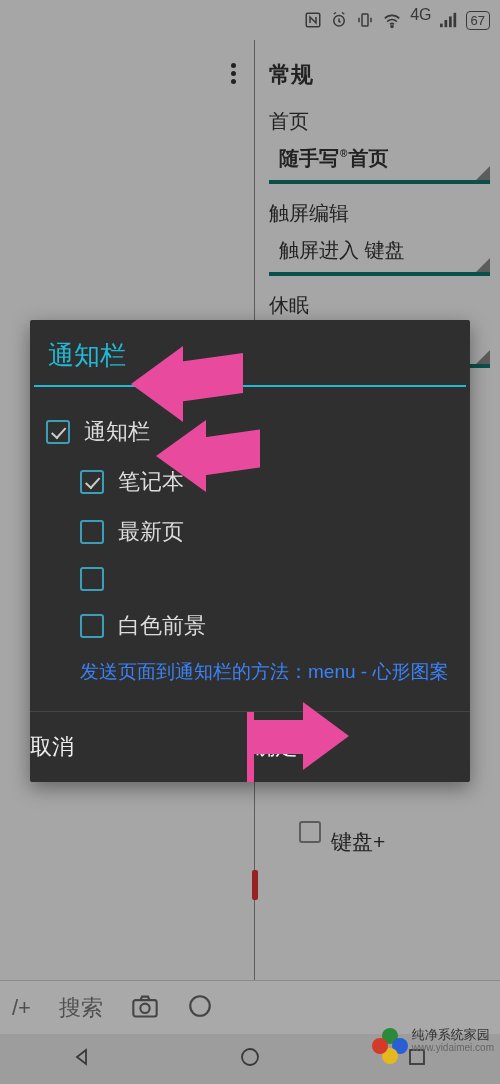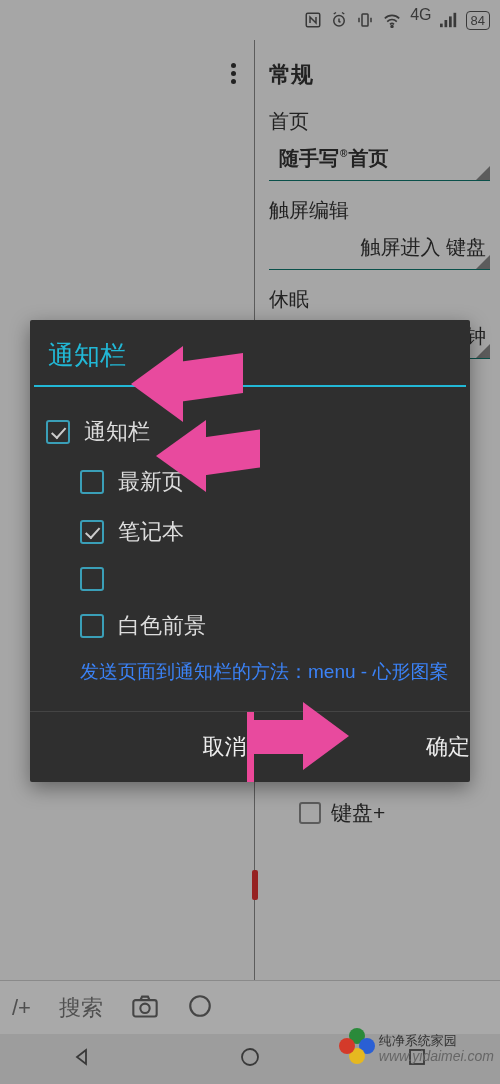--- a/index.html
+++ b/index.html
@@ -12,24 +12,24 @@
   .battery { display: flex; align-items: center; border: 1.5px solid #555; border-radius: 4px; padding: 1px 4px; font-size: 13px; font-weight: 500; }
 
   
   .bg-panel { position: absolute; top: 40px; left: 0; right: 0; bottom: 80px; display: flex; }
   .bg-left { width: 255px; border-right: 1.5px solid #888; display: flex; flex-direction: column; justify-content: space-between; }
   .bg-kebab { align-self: flex-end; padding: 20px 18px; }
   .bg-kebab .dot { width: 5px; height: 5px; background: #333; border-radius: 50%; margin: 3px 0; }
   .bg-right { flex: 1; padding: 20px 10px 10px 14px; color: #333; font-size: 22px; }
   .bg-section-title { font-weight: 700; margin-bottom: 18px; }
   .bg-label { font-size: 20px; margin-bottom: 4px; }
-  .bg-select { position: relative; border-bottom: 1px solid #0f766e; padding: 6px 4px 8px 10px; margin-bottom: 16px; font-size: 20px; font-weight: 600; }
+  .bg-select { position: relative; border-bottom: 4px solid #0f766e; padding: 6px 4px 8px 10px; margin-bottom: 16px; font-size: 20px; font-weight: 600; }
   .bg-select .corner { position: absolute; right: 0; bottom: 0; width: 0; height: 0; border-left: 14px solid transparent; border-bottom: 14px solid #888; }
   .bg-select .sup { font-size: 10px; vertical-align: super; margin: 0 1px; }
-  .bg-select.normal { font-weight: 400; text-align: right; }
+  .bg-select.normal { font-weight: 400; }
   .bg-right-lower { margin-top: 440px; }
   .bg-check-inline { display: flex; align-items: center; gap: 10px; padding: 0 0 0 30px; }
   .bg-check-inline .cb { width: 22px; height: 22px; border: 2px solid #888; border-radius: 3px; }
 
   
   .red-marker { position: absolute; left: 252px; top: 870px; width: 6px; height: 30px; background: #d33; border-radius: 2px; }
 
   
   .toolbar { position: absolute; bottom: 50px; left: 0; right: 0; height: 54px; display: flex; align-items: center; gap: 28px; padding: 0 12px; border-top: 1px solid #ccc; background: #fafafa; }
   .toolbar .tb-text { font-size: 22px; color: #777; }
@@ -45,46 +45,46 @@
   .modal { position: absolute; left: 30px; right: 30px; top: 320px; background: #2f2f2f; color: #ddd; font-size: 22px; border-radius: 2px; box-shadow: 0 6px 20px rgba(0,0,0,0.4); }
   .modal-title { color: #22b8d6; font-size: 26px; padding: 18px 18px 12px 18px; }
   .modal-divider { height: 2px; background: #22b8d6; margin: 0 4px; }
   .modal-body { padding: 20px 16px 10px 16px; }
   .check-row { display: flex; align-items: center; gap: 14px; padding: 10px 0; }
   .check-row.indent { padding-left: 34px; }
   .checkbox { width: 24px; height: 24px; border: 2px solid #3a9fb8; border-radius: 3px; display: flex; align-items: center; justify-content: center; flex-shrink: 0; }
   .checkbox.checked::after { content: ""; width: 6px; height: 12px; border: solid #ccc; border-width: 0 2.5px 2.5px 0; transform: rotate(42deg) translateY(-1px); }
   .hint { font-size: 19px; color: #3b82f6; padding: 8px 0 16px 34px; }
   .modal-footer { display: flex; border-top: 1px solid #444; }
-  .modal-btn { flex: 1; text-align: right; padding: 20px 0; font-size: 22px; color: #eee; }
+  .modal-btn { flex: 1; text-align: left; padding: 20px 0; font-size: 22px; color: #eee; }
   .modal-btn + .modal-btn { border-left: 7px solid #ec4899; }
 
   
   .arrow { position: absolute; pointer-events: none; }
   .arrow .shaft { position: absolute; }
   .arrow .head { position: absolute; width: 0; height: 0; }
 
   .arrow1 { left: 137px; top: 330px; width: 110px; height: 80px; }
   .arrow1 .shaft { left: 34px; top: 28px; width: 72px; height: 40px; background: #e84a9e; transform: skewY(-8deg); }
   .arrow1 .head { left: -6px; top: 30px; border-top: 38px solid transparent; border-bottom: 38px solid transparent; border-right: 52px solid #e84a9e; transform: translateY(-14px); }
 
   .arrow2 { left: 160px; top: 400px; width: 100px; height: 90px; }
   .arrow2 .shaft { left: 36px; top: 34px; width: 64px; height: 38px; background: #e84a9e; transform: skewY(-8deg); }
   .arrow2 .head { left: -4px; top: 30px; border-top: 36px solid transparent; border-bottom: 36px solid transparent; border-right: 50px solid #e84a9e; transform: translateY(-10px); }
 
   .arrow3 { left: 247px; top: 710px; width: 100px; height: 50px; }
   .arrow3 .shaft { left: 0; top: 10px; width: 60px; height: 34px; background: #e84a9e; }
   .arrow3 .head { left: 56px; top: -8px; border-top: 34px solid transparent; border-bottom: 34px solid transparent; border-left: 46px solid #e84a9e; }
 
   
-  .wm { position: absolute; right: 6px; bottom: 20px; display: flex; align-items: flex-end; gap: 4px; font-size: 13px; color: #333; }
+  .wm { position: absolute; right: 6px; bottom: 20px; display: flex; align-items: flex-start; gap: 4px; font-size: 13px; color: #333; }
   .wm .petals { position: relative; width: 36px; height: 36px; }
   .petal { position: absolute; width: 16px; height: 16px; border-radius: 50%; }
   .wm-text { display: flex; flex-direction: column; line-height: 1.1; }
-  .wm-sub { font-size: 14px; color: #666; font-style: italic; }
+  .wm-sub { font-size: 10px; color: #666; }
 </style>
 </head>
 <body>
 
 <div class="bg-panel">
   <div class="bg-left">
     <div class="bg-kebab">
       <div class="dot"></div>
         <div class="dot"></div>
         <div class="dot"></div>
@@ -108,21 +108,21 @@
 
     <div class="bg-label">休眠</div>
     <div class="bg-select normal" style="margin-bottom:0">
       <span>5分钟</span>
       <div class="corner"></div>
     </div>
 
     <div class="bg-right-lower">
       <div class="bg-check-inline">
         <div class="cb"></div>
-        <span style="font-size:21px;">键盘+</span>
+        <span style="font-size:21px;margin-top:20px;">键盘+</span>
       </div>
     </div>
   </div>
 </div>
 
 <div class="red-marker"></div>
 
 <div class="status-bar">
   <span>
     <svg width="18" height="18" viewBox="0 0 24 24" fill="none" stroke="#555" stroke-width="2">
@@ -151,21 +151,21 @@
   <span style="font-size:16px;align-self:flex-start;margin-top:6px;">4G</span>
   <span>
     <svg width="18" height="16" viewBox="0 0 20 16" fill="#555">
         <rect x="0" y="12" width="3" height="4"></rect>
         <rect x="5" y="8" width="3" height="8"></rect>
         <rect x="10" y="4" width="3" height="12"></rect>
         <rect x="15" y="0" width="3" height="16"></rect>
       </svg>
   </span>
   <span class="battery">
-      <span>84</span>
+      <span>67</span>
     </span>
 </div>
 
 <div class="toolbar">
   <span class="tb-text">/+</span>
   <span class="tb-text">搜索</span>
   <span class="tb-icon">
     <svg width="28" height="24" viewBox="0 0 24 20" fill="none" stroke="#666" stroke-width="1.8">
         <rect x="2" y="5" width="20" height="14" rx="2"></rect>
         <circle cx="12" cy="12" r="4"></circle>
@@ -201,26 +201,26 @@
 
 <div class="modal">
   <div class="modal-title">通知栏</div>
   <div class="modal-divider"></div>
   <div class="modal-body">
     <div class="check-row">
       <div class="checkbox checked"></div>
       <span>通知栏</span>
     </div>
     <div class="check-row indent">
+      <div class="checkbox checked"></div>
+      <span>笔记本</span>
+    </div>
+    <div class="check-row indent">
       <div class="checkbox"></div>
       <span>最新页</span>
-    </div>
-    <div class="check-row indent">
-      <div class="checkbox checked"></div>
-      <span>笔记本</span>
     </div>
     <div class="check-row indent">
       <div class="checkbox"></div>
     </div>
     <div class="check-row indent">
       <div class="checkbox"></div>
       <span>白色前景</span>
     </div>
     <div class="hint">发送页面到通知栏的方法：menu - 心形图案</div>
   </div>

